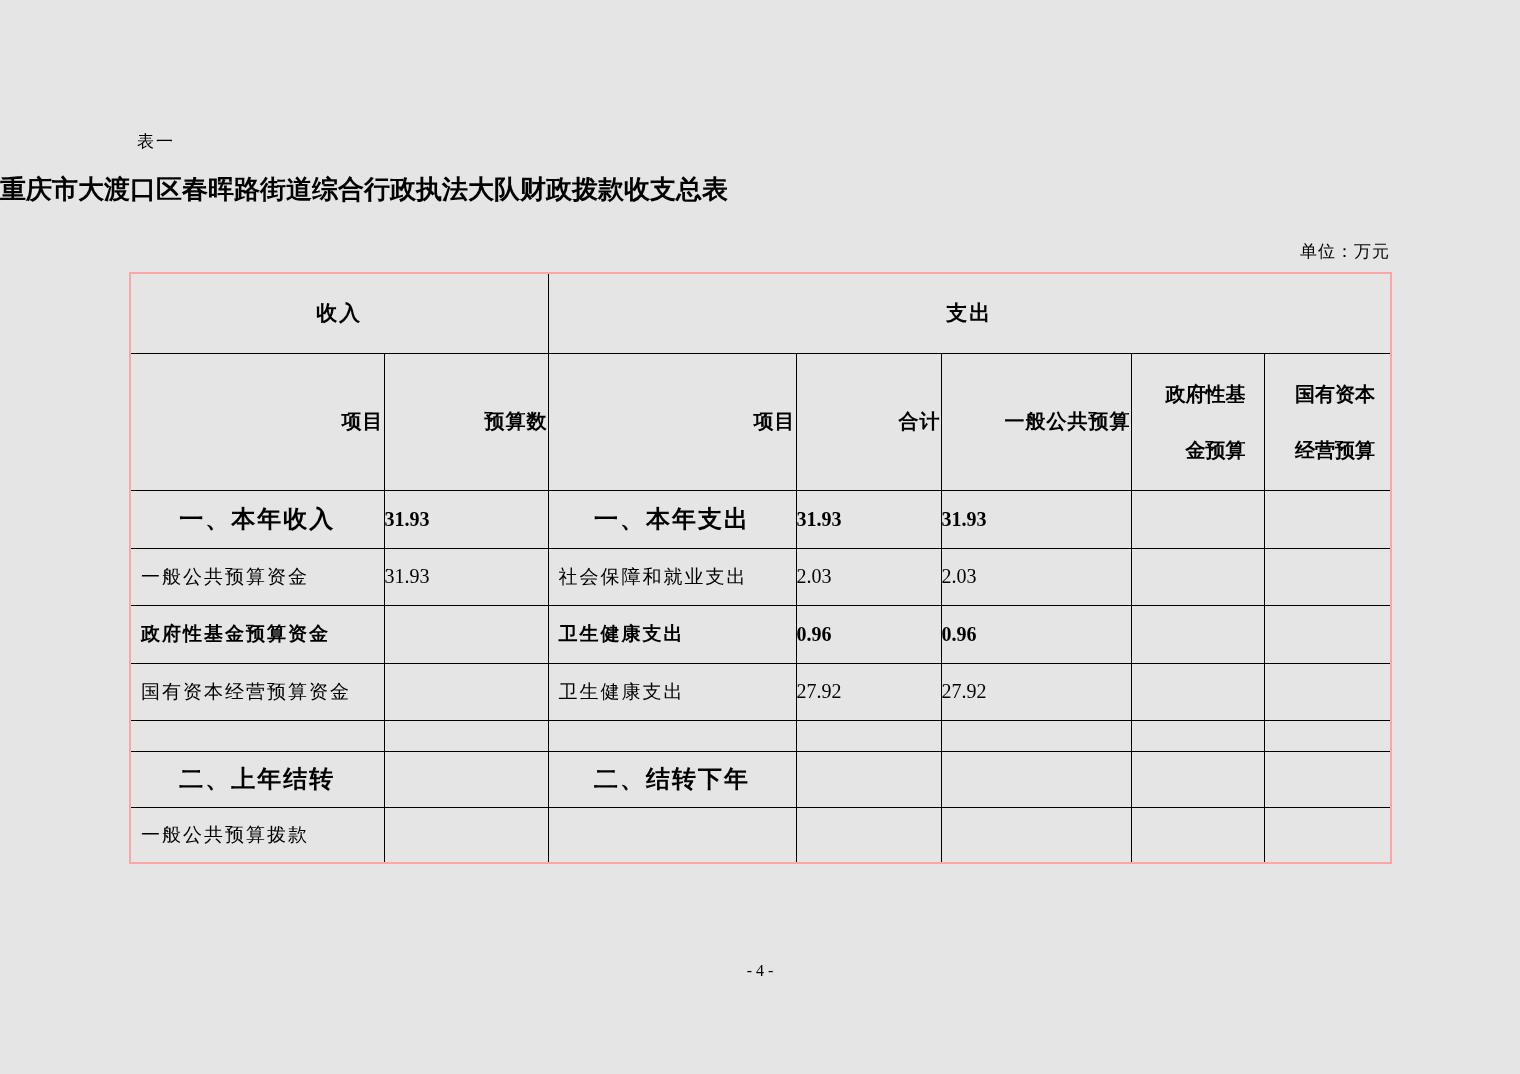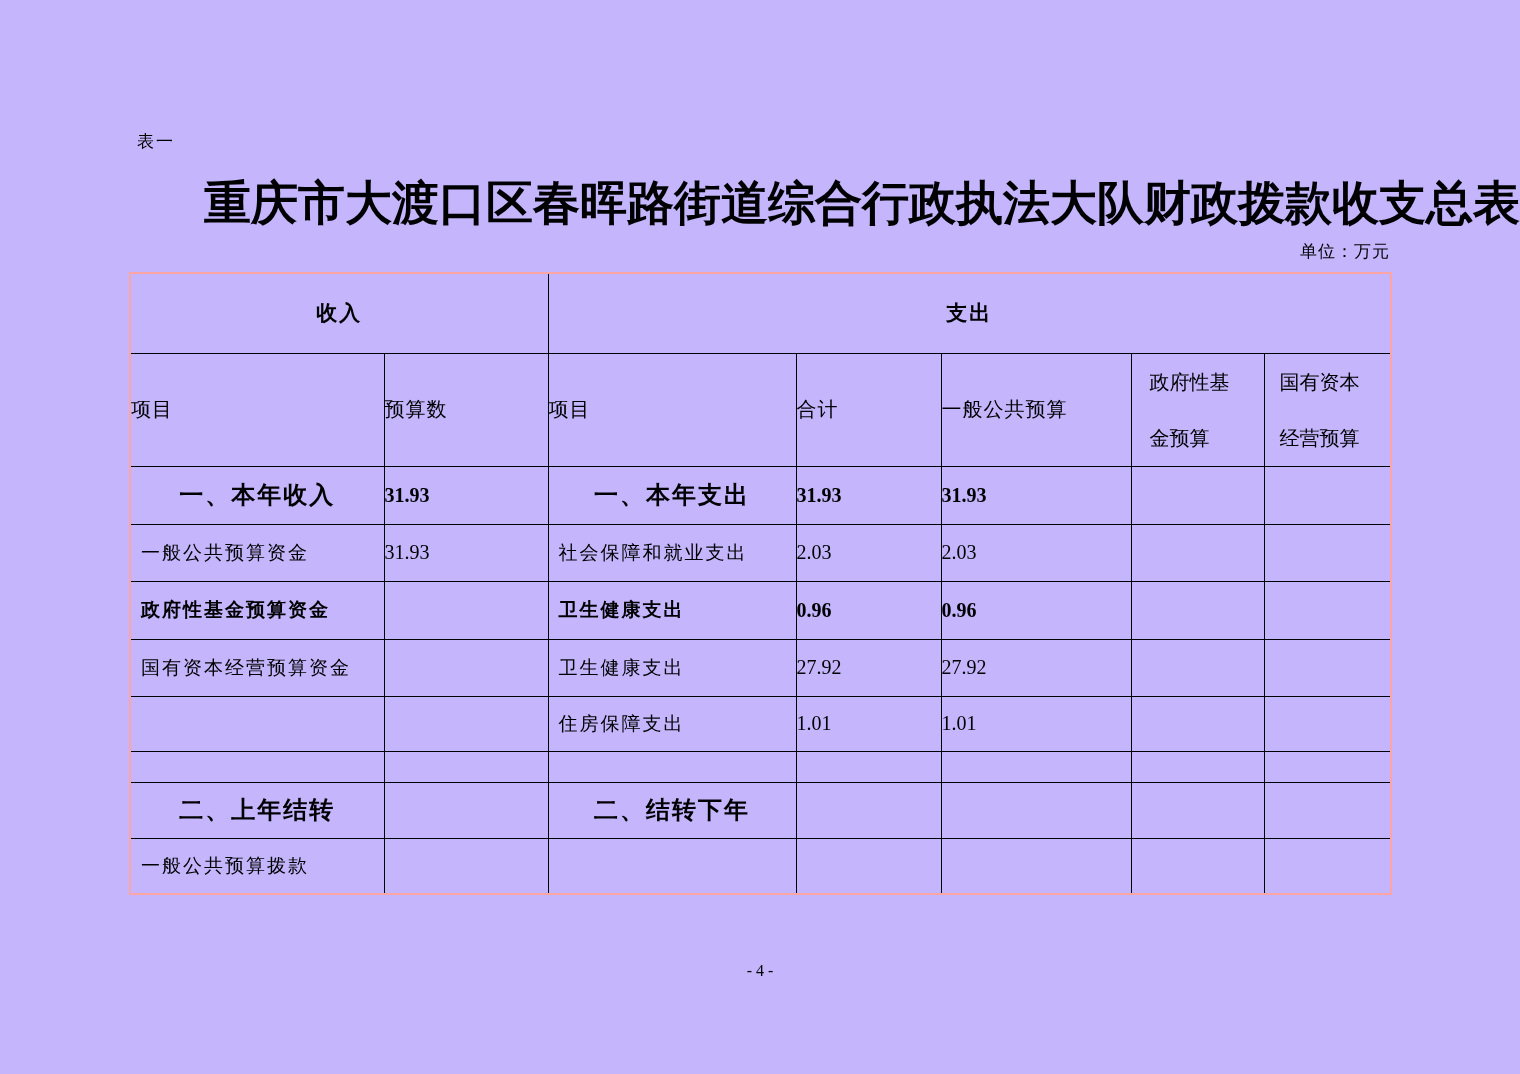--- a/index.html
+++ b/index.html
@@ -1,39 +1,39 @@
 <!DOCTYPE html>
 <html><head>
 <meta charset="utf-8">
 <style>
   * { margin: 0; padding: 0; box-sizing: border-box; }
   html, body { background: #ffffff; }
   .page {
     position: relative;
     width: 1520px;
     height: 1074px;
-    background: #c4b5fd;
+    background: #e5e5e5;
     color: #000000;
     font-family: "Liberation Serif", "DejaVu Serif", serif;
     overflow: hidden;
   }
   .table-label {
     position: absolute;
     left: 137px;
     top: 130px;
     font-size: 17px;
     letter-spacing: 2px;
   }
   .doc-title {
     position: absolute;
     left: 0;
     top: 172px;
     width: 100%;
-    text-align: right;
-    font-size: 47px;
+    text-align: left;
+    font-size: 26px;
     font-weight: bold;
     font-family: Liberation Mono, monospace;
   }
   .unit-note {
     position: absolute;
     top: 240px;
     right: 130px;
     font-size: 17px;
     letter-spacing: 1px;
   }
@@ -56,29 +56,29 @@
   tr.group-row th {
     font-family: "Liberation Sans", "DejaVu Sans", sans-serif;
     font-weight: bold;
     font-size: 21px;
     text-align: center;
     letter-spacing: 2px;
   }
   tr.col-header-row { height: 112px; }
   tr.col-header-row th {
     font-family: "Liberation Sans", "DejaVu Sans", sans-serif;
-    font-weight: normal;
+    font-weight: bold;
     font-size: 20px;
-    text-align: left;
+    text-align: right;
     letter-spacing: 1px;
     margin-left: 36px;
   }
   tr.col-header-row th.wrap-narrow { line-height: 56px; letter-spacing: 0; }
   th.pad-govfund  { padding: 0 18px; }
-  th.pad-statecap { padding: 0 15px; }
+  th.pad-statecap { padding: 12px 15px; }
 
   td.cell-item {
     font-size: 19px;
     text-align: left;
     padding-left: 10px;
     letter-spacing: 2px;
   }
   td.cell-num {
     font-size: 20px;
     text-align: left;
@@ -176,29 +176,20 @@
       </tr>
       <tr class="r3">
         <td class="cell-item">国有资本经营预算资金</td>
         <td class="cell-num"></td>
         <td class="cell-item">卫生健康支出</td>
         <td class="cell-num">27.92</td>
         <td class="cell-num">27.92</td>
         <td class="cell-num"></td>
         <td class="cell-num"></td>
       </tr>
-      <tr class="r4">
-        <td class="cell-item"></td>
-        <td class="cell-num"></td>
-        <td class="cell-item">住房保障支出</td>
-        <td class="cell-num">1.01</td>
-        <td class="cell-num">1.01</td>
-        <td class="cell-num"></td>
-        <td class="cell-num"></td>
-      </tr>
       <tr class="r5">
         <td class="cell-item"></td>
         <td class="cell-num"></td>
         <td class="cell-item"></td>
         <td class="cell-num"></td>
         <td class="cell-num"></td>
         <td class="cell-num"></td>
         <td class="cell-num"></td>
       </tr>
       <tr class="r6 section-row">

